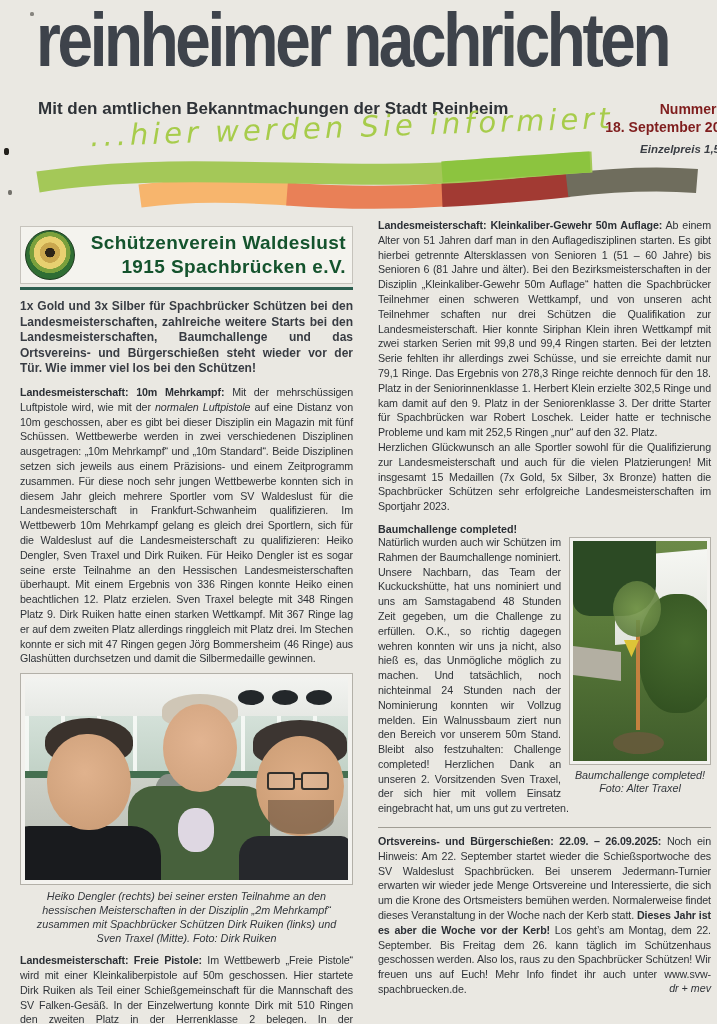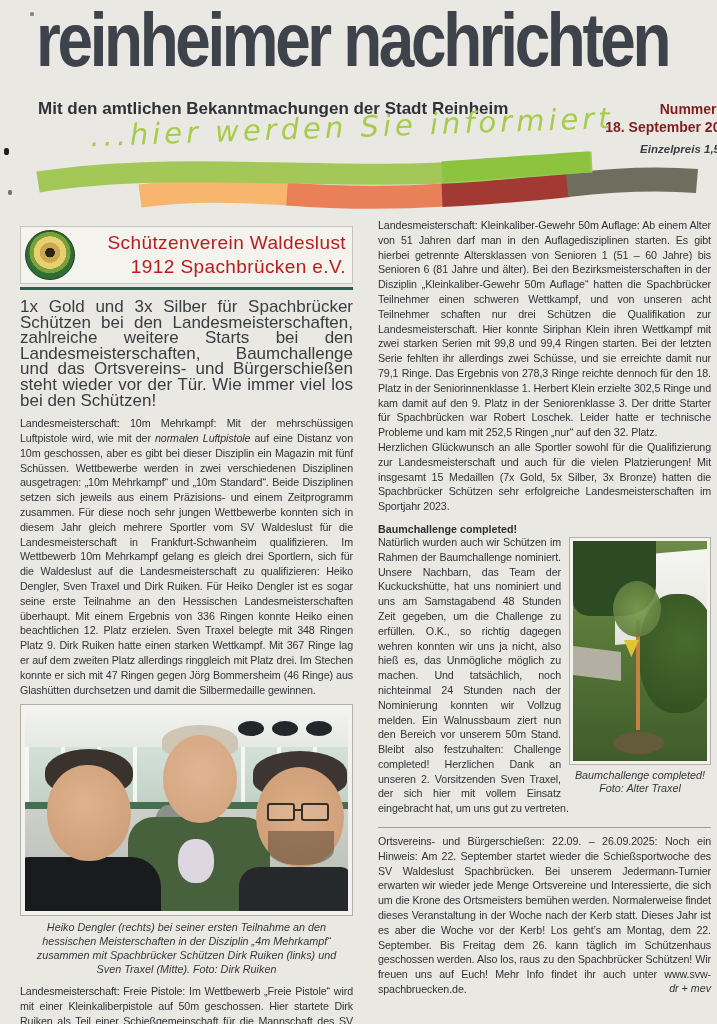--- a/index.html
+++ b/index.html
@@ -20,30 +20,30 @@
   .issue-price{font-size:11.5px;font-style:italic;font-weight:bold;color:#3a3e44;margin-top:7px;}
   .wave{position:absolute;left:0;top:148px;}
   
   .col{position:absolute;width:333px;}
   .col-left{left:20px;top:226px;}
   .col-right{left:378px;top:210px;}
   .title-box{display:flex;align-items:center;border:1px solid #c6c3bc;background:#f4f3ee;
         height:58px;padding:2px 6px 2px 4px;box-sizing:border-box;}
   .crest{width:48px;height:48px;border-radius:50%;flex:0 0 48px;border:1px solid #1e3a1f;
         background:radial-gradient(circle at 50% 45%, #2b2417 0 13%, #caa84f 14% 28%, #e8d070 29% 45%, #7aa03c 46% 57%, #2f6d33 58% 78%, #245527 79% 100%);}
-  .title-text{flex:1;text-align:right;font-size:19px;font-weight:normal;line-height:1.25;
-        color:#b91c1c;letter-spacing:.4px;}
+  .title-text{flex:1;text-align:right;font-size:19px;font-weight:bold;line-height:1.25;
+        color:#14532d;letter-spacing:.4px;}
   .green-rule{height:3px;background:#2c5e4f;margin-top:3px;}
-  .intro{margin:9px 0 0 0;font-size:17px;font-weight:normal;line-height:15.6px;
+  .intro{margin:9px 0 0 0;font-size:12px;font-weight:bold;line-height:15.6px;
         text-align:justify;color:#383c43;}
   .body-p{margin:8px 0 0 0;font-size:10.7px;line-height:14.8px;text-align:justify;
         letter-spacing:-.1px;color:#2f3338;hyphens:auto;}
   .body-p.cont{margin-top:2px;}
   .body-p.tight{margin-top:0;}
-  .lead{font-weight:normal;color:#2b2f35;}
+  .lead{font-weight:bold;color:#2b2f35;}
   .ital{font-style:italic;}
   
   .photo1{margin:7px 0 0 0;border:1px solid #b3b0a8;background:#f3f2ee;padding:4px;}
   .p1{position:relative;width:323px;height:202px;overflow:hidden;background:#cfd3cb;}
   .p1 div{position:absolute;}
   .p1-ceiling{top:0;left:0;right:0;height:58px;background:linear-gradient(180deg,#f2f3f0,#e0e3de);}
   .p1-window{top:38px;left:0;right:0;height:56px;
         background:repeating-linear-gradient(90deg,rgba(248,250,247,.9) 0 4px,rgba(0,0,0,0) 4px 36px),linear-gradient(#d4e1d9,#c2d2c7);}
   .p1-sill{top:93px;left:0;right:0;height:7px;background:#456f50;}
   .p1-wall{top:100px;left:0;right:0;bottom:0;background:linear-gradient(180deg,#ccd0c8,#b6bab1);}
@@ -116,21 +116,21 @@
       <path d="M 38 34 C 180 12 330 34 480 23 C 540 18 570 15 592 14" stroke="#a4c858" stroke-width="21" fill="none"></path>
       <path d="M 442 24 C 500 20 550 16 590 14" stroke="#8cc43f" stroke-width="21" fill="none"></path>
     </svg>
   </header>
 
   <section class="col col-left">
     <div class="title-box">
       <span class="crest"></span>
       <h1 class="title-text" style="margin:0;">
         <span>Schützenverein Waldeslust</span><br>
-        <span>1912 Spachbrücken e.V.</span>
+        <span>1915 Spachbrücken e.V.</span>
       </h1>
     </div>
     <div class="green-rule"></div>
 
     <p class="intro">1x Gold und 3x Silber für Spachbrücker Schützen bei den Landesmeisterschaften, zahlreiche weitere Starts bei den Landesmeisterschaften, Baumchallenge und das Ortsvereins- und Bürgerschießen steht wieder vor der Tür. Wie immer viel los bei den Schützen!</p>
 
     <p class="body-p"><span class="lead">Landesmeisterschaft: 10m Mehrkampf:</span><span> Mit der mehrschüssigen Luftpistole wird, wie mit der </span><span class="ital">normalen Luftpistole</span><span> auf eine Distanz von 10m geschossen, aber es gibt bei dieser Disziplin ein Magazin mit fünf Schüssen. Wettbewerbe werden in zwei verschiedenen Disziplinen ausgetragen: „10m Mehrkampf“ und „10m Standard“. Beide Disziplinen setzen sich jeweils aus einem Präzisions- und einem Zeitprogramm zusammen. Für diese noch sehr jungen Wettbewerbe konnten sich in diesem Jahr gleich mehrere Sportler vom SV Waldeslust für die Landesmeisterschaft in Frankfurt-Schwanheim qualifizieren. Im Wettbewerb 10m Mehrkampf gelang es gleich drei Sportlern, sich für die Waldeslust auf die Landesmeisterschaft zu qualifizieren: Heiko Dengler, Sven Traxel und Dirk Ruiken. Für Heiko Dengler ist es sogar seine erste Teilnahme an den Hessischen Landesmeisterschaften überhaupt. Mit einem Ergebnis von 336 Ringen konnte Heiko einen beachtlichen 12. Platz erzielen. Sven Traxel belegte mit 348 Ringen Platz 9. Dirk Ruiken hatte einen starken Wettkampf. Mit 367 Ringe lag er auf dem zweiten Platz allerdings ringgleich mit Platz drei. Im Stechen konnte er sich mit 47 Ringen gegen Jörg Bommersheim (46 Ringe) aus Glashütten durchsetzen und damit die Silbermedaille gewinnen.</span></p>
 
     <figure class="photo1" style="margin-left:0;margin-right:0;">
       <div class="p1">
@@ -152,21 +152,21 @@
         <div class="head1"></div>
         <div class="body3"></div>
         <div class="hair3"></div>
         <div class="head3"></div>
         <div class="beard"></div>
         <div class="glass" style="left:242px;"></div>
         <div class="glass" style="left:276px;"></div>
         <div class="bridge"></div>
       </div>
     </figure>
-    <div class="caption">Heiko Dengler (rechts) bei seiner ersten Teilnahme an den hessischen Meisterschaften in der Disziplin „4m Mehrkampf“ zusammen mit Spachbrücker Schützen Dirk Ruiken (links) und Sven Traxel (Mitte). Foto: Dirk Ruiken</div>
+    <div class="caption">Heiko Dengler (rechts) bei seiner ersten Teilnahme an den hessischen Meisterschaften in der Disziplin „2m Mehrkampf“ zusammen mit Spachbrücker Schützen Dirk Ruiken (links) und Sven Traxel (Mitte). Foto: Dirk Ruiken</div>
 
     <p class="body-p"><span class="lead">Landesmeisterschaft: Freie Pistole:</span><span> Im Wettbewerb „Freie Pistole“ wird mit einer Kleinkaliberpistole auf 50m geschossen. Hier startete Dirk Ruiken als Teil einer Schießgemeinschaft für die Mannschaft des SV Falken-Gesäß. In der Einzelwertung konnte Dirk mit 510 Ringen den zweiten Platz in der Herrenklasse 2 belegen. In der Mannschaftswertung konnte er zusammen mit Andreas Fix aus Groß-Bieberau (514 Ringe) und Kim Richter (496 Ringe) ebenfalls</span></p>
   </section>
 
   <section class="col col-right">
 
     <p class="body-p"><span class="lead">Landesmeisterschaft: Kleinkaliber-Gewehr 50m Auflage:</span><span> Ab einem Alter von 51 Jahren darf man in den Auflagedisziplinen starten. Es gibt hierbei getrennte Altersklassen von Senioren 1 (51 – 60 Jahre) bis Senioren 6 (81 Jahre und älter). Bei den Bezirksmeisterschaften in der Disziplin „Kleinkaliber-Gewehr 50m Auflage“ hatten die Spachbrücker Teilnehmer einen schweren Wettkampf, und von unseren acht Teilnehmer schaften nur drei Schützen die Qualifikation zur Landesmeisterschaft. Hier konnte Siriphan Klein ihren Wettkampf mit zwei starken Serien mit 99,8 und 99,4 Ringen starten. Bei der letzten Serie fehlten ihr allerdings zwei Schüsse, und sie erreichte damit nur 79,1 Ringe. Das Ergebnis von 278,3 Ringe reichte dennoch für den 18. Platz in der Seniorinnenklasse 1. Herbert Klein erzielte 302,5 Ringe und kam damit auf den 9. Platz in der Seniorenklasse 3. Der dritte Starter für Spachbrücken war Robert Loschek. Leider hatte er technische Probleme und kam mit 252,5 Ringen „nur“ auf den 32. Platz.</span></p>
     <p class="body-p tight">Herzlichen Glückwunsch an alle Sportler sowohl für die Qualifizierung zur Landesmeisterschaft und auch für die vielen Platzierungen! Mit insgesamt 15 Medaillen (7x Gold, 5x Silber, 3x Bronze) hatten die Spachbrücker Schützen sehr erfolgreiche Landesmeisterschaften im Sportjahr 2023.</p>
 
     <div>

